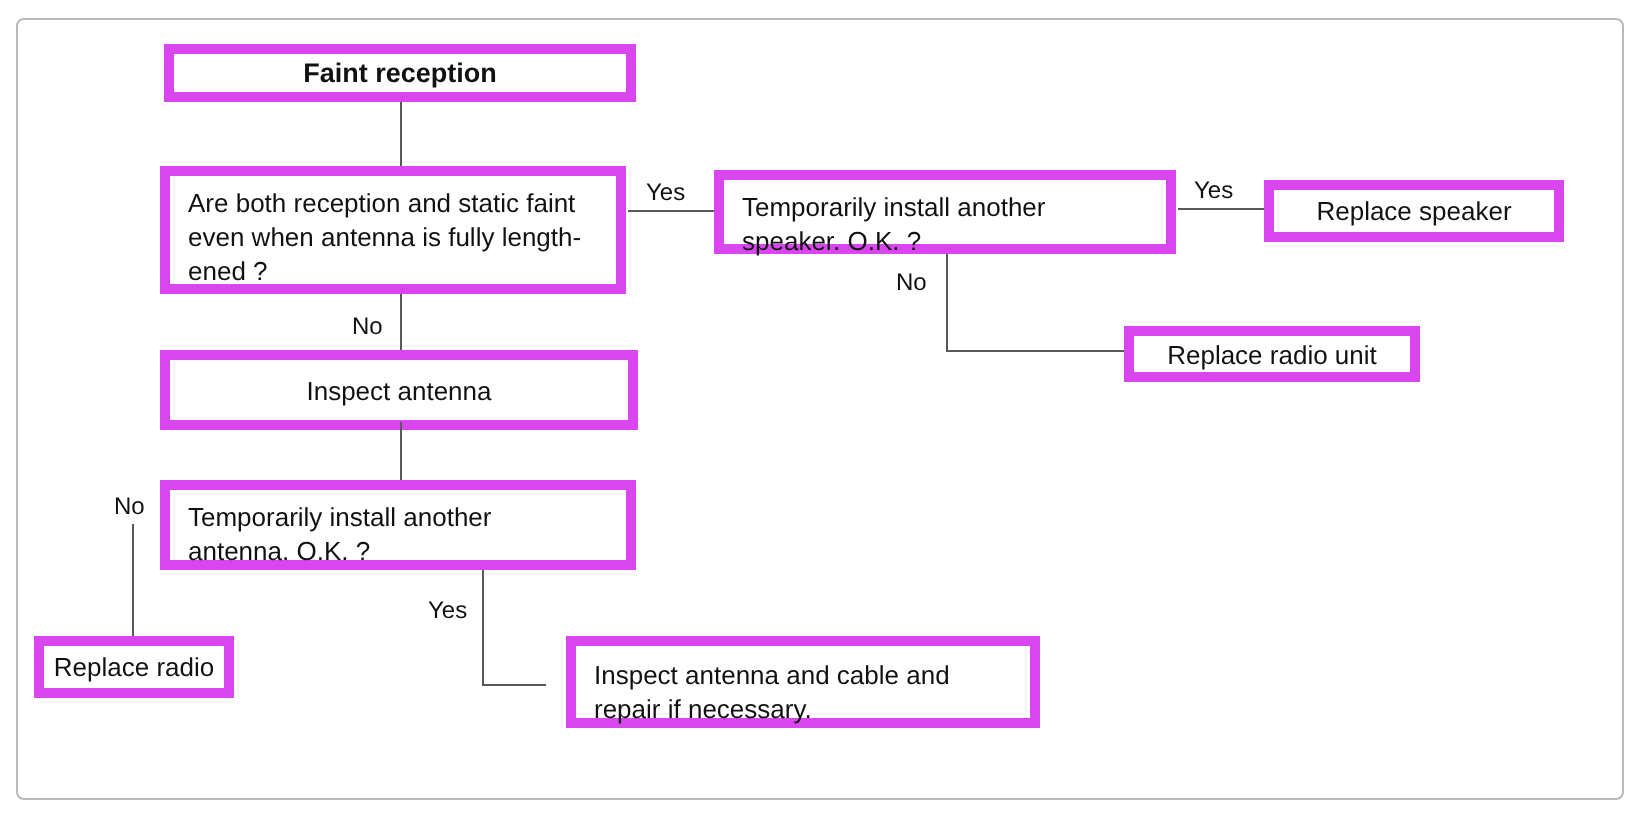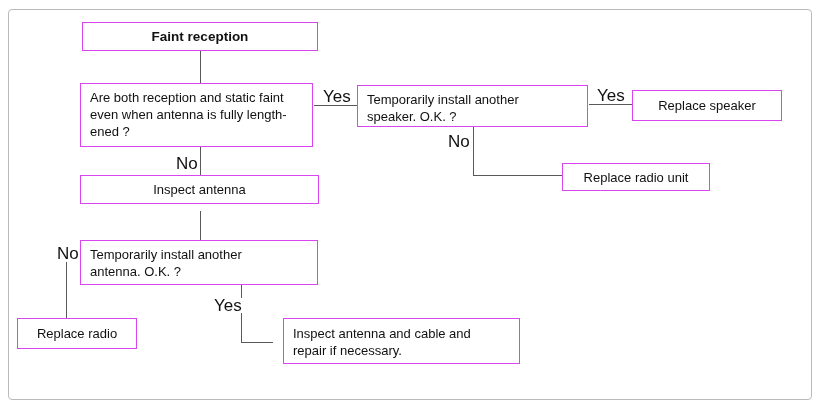--- a/index.html
+++ b/index.html
@@ -23,21 +23,21 @@
     width: 804px;
     height: 391px;
     border: 1px solid #bababa;
     border-radius: 4px;
     background: #ffffff;
     box-sizing: border-box;
   }
   .node {
     position: absolute;
     box-sizing: border-box;
-    border: 1px solid #d946ef;
+    border: 5px solid #d946ef;
     background: #ffffff;
     font-size: 13px;
     line-height: 17px;
     white-space: pre-line;
     color: #111111;
   }
   .center {
     display: flex;
     align-items: center;
     justify-content: center;
@@ -45,35 +45,35 @@
     white-space: nowrap;
   }
   .pad { padding: 5px 9px; }
   .bold { font-weight: bold; font-size: 13.5px; }
   .line {
     position: absolute;
     background: #595959;
   }
   .lbl {
     position: absolute;
-    font-size: 17px;
+    font-size: 12px;
     line-height: 15px;
     color: #111111;
     background: #ffffff;
     padding: 0 1px;
   }
   
   .n1 { left: 82px;  top: 22px;  width: 236px; height: 29px; }
   .n2 { left: 80px;  top: 83px;  width: 233px; height: 64px; }
   .n3 { left: 357px; top: 85px;  width: 231px; height: 42px; }
   .n4 { left: 632px; top: 90px;  width: 150px; height: 31px; }
   .n5 { left: 562px; top: 163px; width: 148px; height: 28px; }
-  .n6 { left: 80px;  top: 175px; width: 239px; height: 29px; }
+  .n6 { left: 80px;  top: 175px; width: 239px; height: 40px; }
   .n7 { left: 80px;  top: 240px; width: 238px; height: 45px; }
-  .n8 { left: 17px;  top: 318px; width: 120px; height: 31px; }
+  .n8 { left: 17px;  top: 318px; width: 100px; height: 31px; }
   .n9 { left: 283px; top: 318px; width: 237px; height: 46px; padding-top: 6px; }
   
   .c-v1      { left: 200px; top: 51px;  width: 1px;  height: 32px; }
   .c-hyes1   { left: 314px; top: 105px; width: 43px; height: 1px;  }
   .c-hyes2   { left: 589px; top: 104px; width: 43px; height: 1px;  }
   .c-no1-v   { left: 473px; top: 127px; width: 1px;  height: 48px; }
   .c-no1-h   { left: 473px; top: 175px; width: 89px; height: 1px;  }
   .c-v2      { left: 200px; top: 147px; width: 1px;  height: 28px; }
   .c-v3      { left: 200px; top: 211px; width: 1px;  height: 29px; }
   .c-no2-v   { left: 66px;  top: 262px; width: 1px;  height: 56px; }

